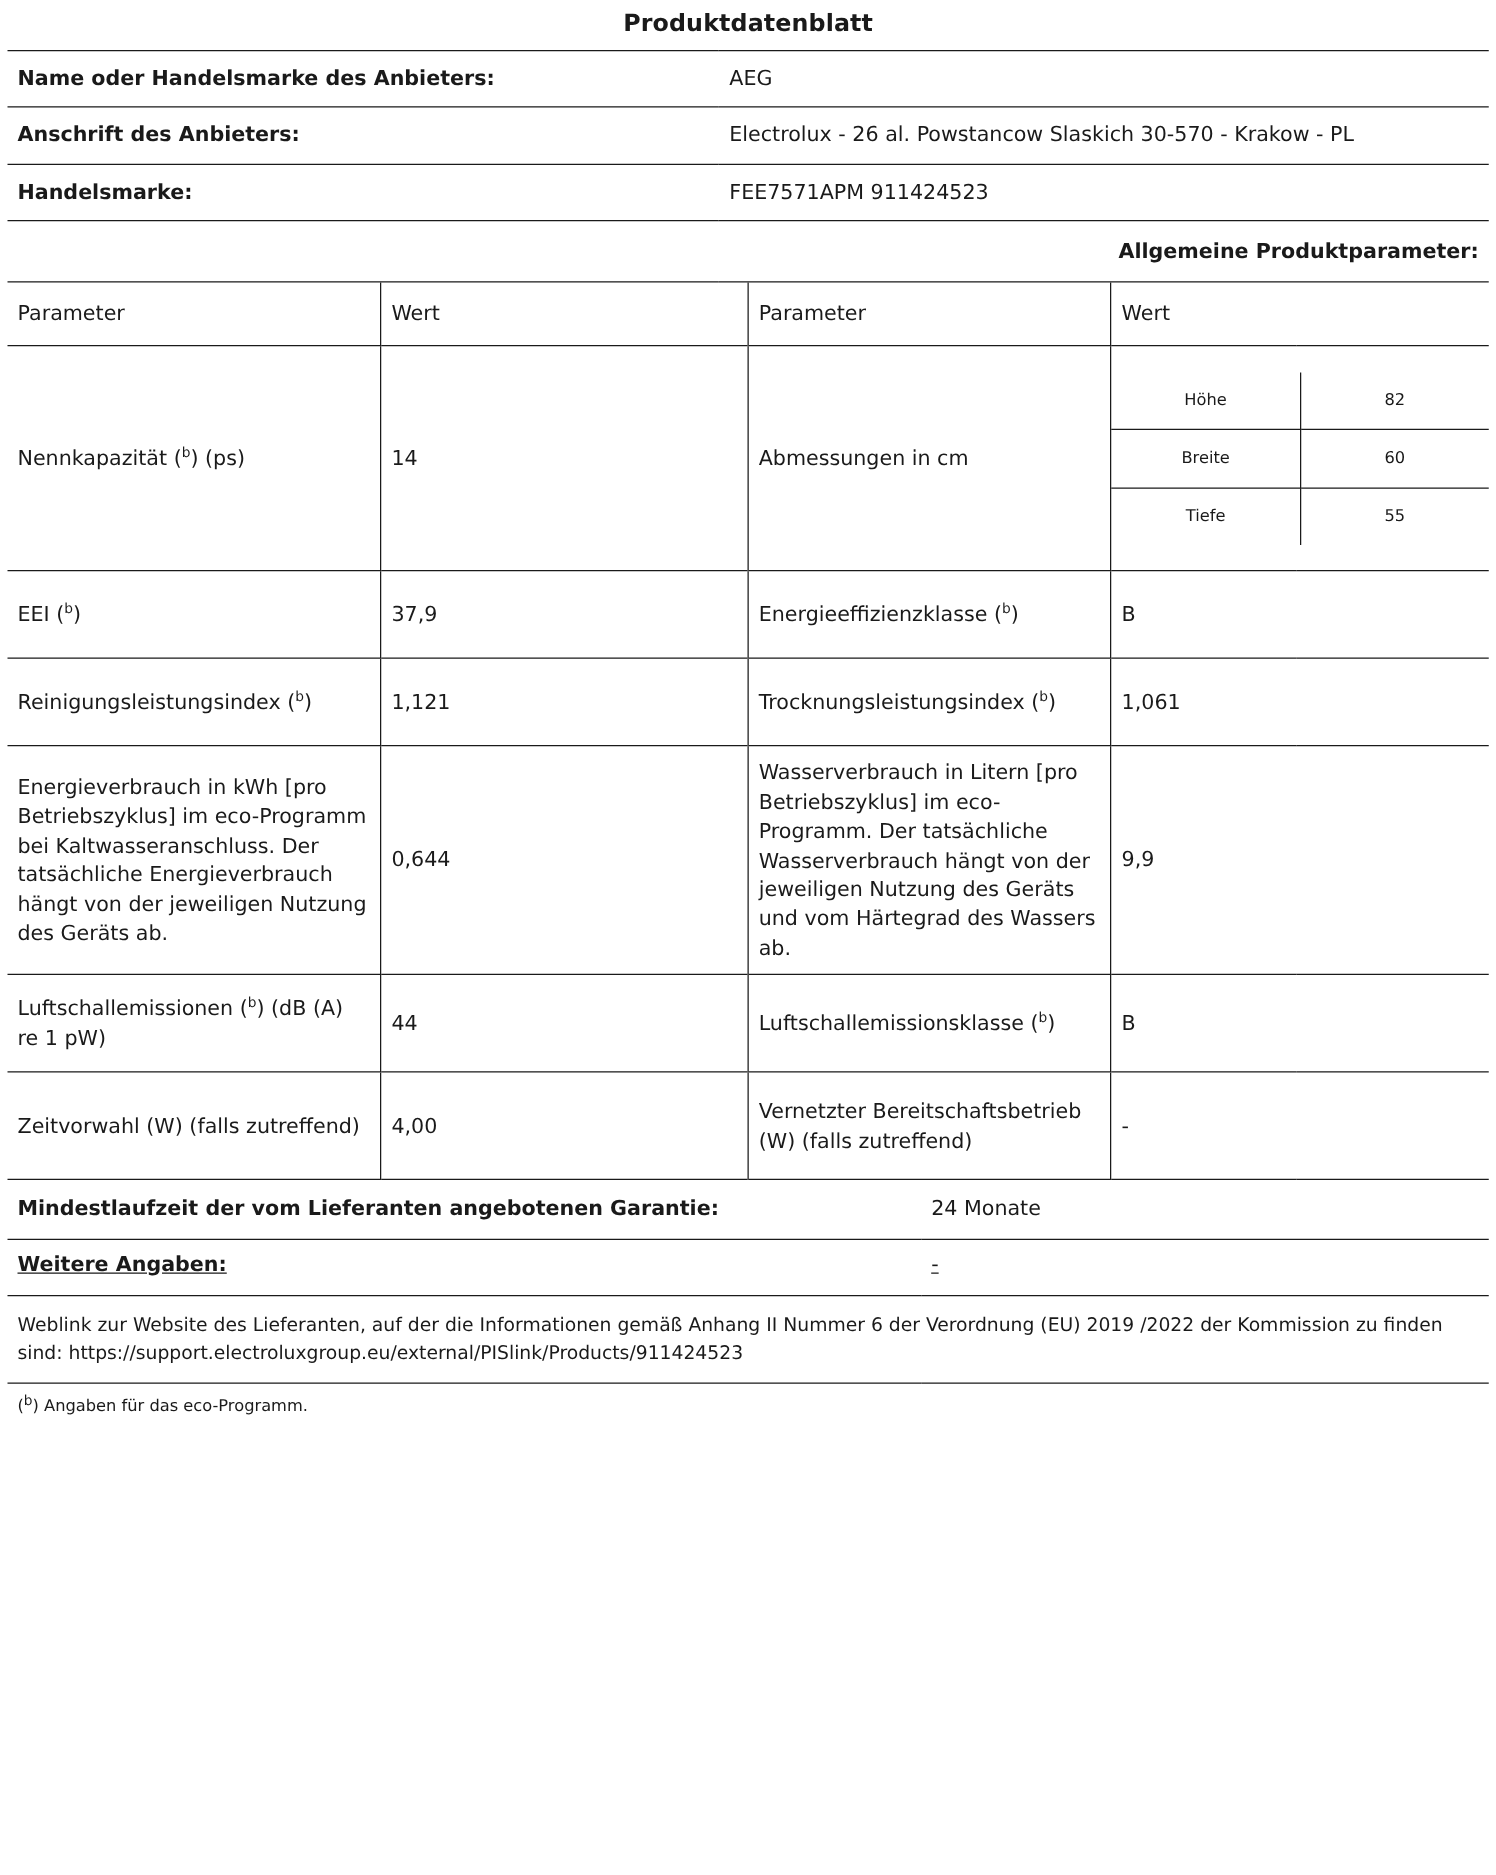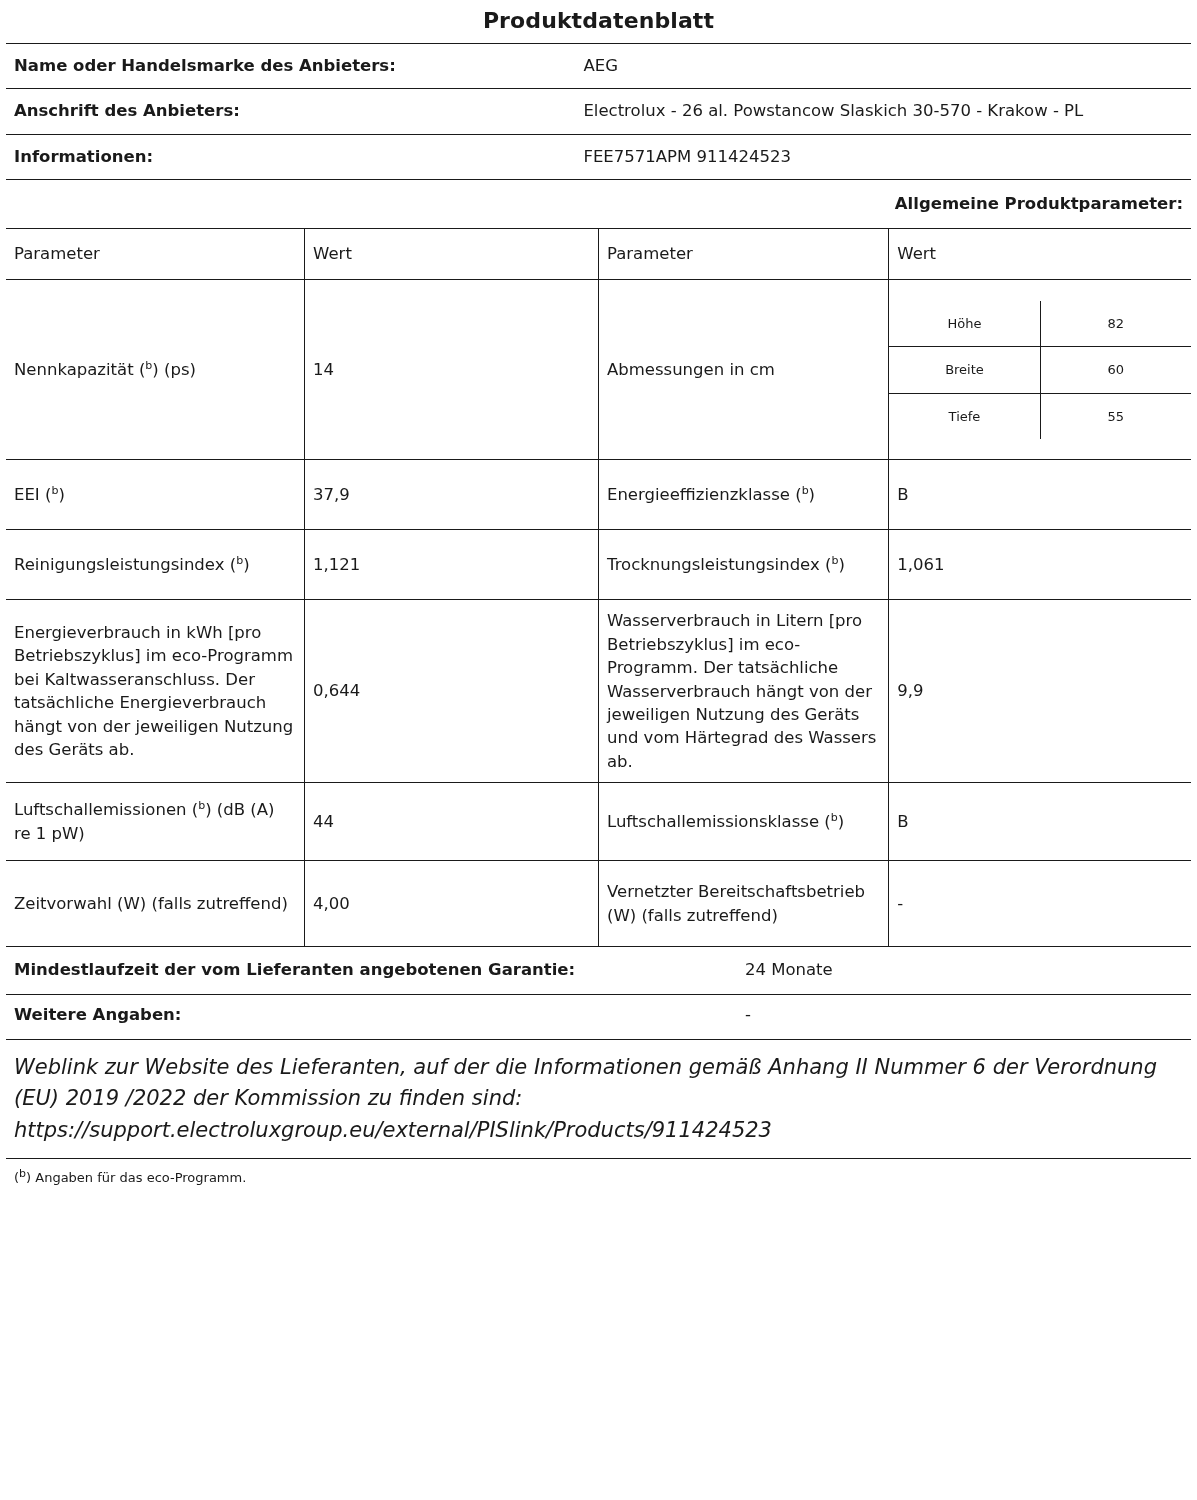--- a/index.html
+++ b/index.html
@@ -14,21 +14,21 @@
     color: #1a1a1a;
   }
   .sheet {
     width: 1197px;
     box-sizing: border-box;
     padding: 0 6px 10px 6px;
   }
   .title {
     text-align: center;
     font-weight: bold;
-    font-size: 22px;
+    font-size: 19px;
     padding: 8px 0 10px 0;
     letter-spacing: 0.1px;
   }
   table {
     border-collapse: collapse;
     width: 100%;
     table-layout: fixed;
   }
   td {
     vertical-align: middle;
@@ -61,27 +61,26 @@
     padding: 14px 4px;
   }
   .dim-table tr:not(:last-child) td { border-bottom: 1.6px solid #1a1a1a; }
   .dim-table td:first-child { border-right: 1.6px solid #1a1a1a; }
   .nopad { padding: 0 !important; }
   .tall { height: 180px; }
   .multi { line-height: 1.42; }
   sup { font-size: 11px; vertical-align: super; line-height: 0; }
   .guarantee td { font-weight: bold; padding-top: 12px; padding-bottom: 12px; margin-left: 24px; }
   .guarantee .val { font-weight: normal; text-align: left; }
-  .further td { padding-bottom: 13px; }
+  .further td { padding-bottom: 13px; text-decoration: underline; }
   .weblink td {
-    font-size: 21px;
+    font-size: 15px;
     line-height: 1.5;
     padding-top: 12px;
     padding-bottom: 12px;
-    font-style: italic;
   }
   .footnote {
     font-size: 13px;
     padding: 10px 8px 0 8px;
     line-height: 1.4;
   }
 </style>
 </head>
 <body>
 
@@ -93,21 +92,21 @@
     <tbody>
         <tr class="supplier-row hline-top hline-bot">
       <td class="bold" style="width:48%">Name oder Handelsmarke des Anbieters:</td>
       <td style="width:52%">AEG</td>
     </tr>
     <tr class="supplier-row hline-bot">
       <td class="bold" style="width:48%">Anschrift des Anbieters:</td>
       <td style="width:52%">Electrolux - 26 al. Powstancow Slaskich 30-570 - Krakow - PL</td>
     </tr>
     <tr class="supplier-row hline-bot">
-      <td class="bold" style="width:48%">Informationen:</td>
+      <td class="bold" style="width:48%">Handelsmarke:</td>
       <td style="width:52%">FEE7571APM 911424523</td>
     </tr>
     <tr class="section-head hline-bot">
       <td colspan="2">Allgemeine Produktparameter:</td>
     </tr>
   </tbody>
     </table>
 
   <table>
     <colgroup>

